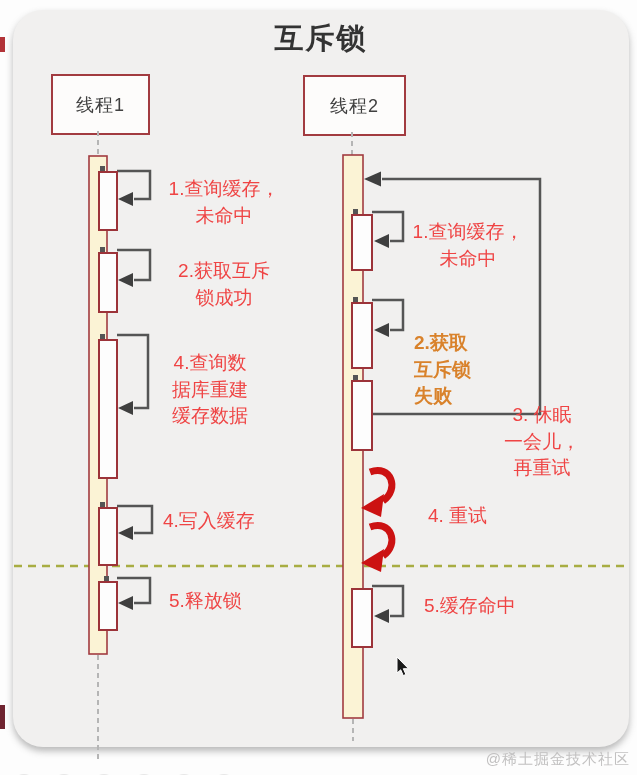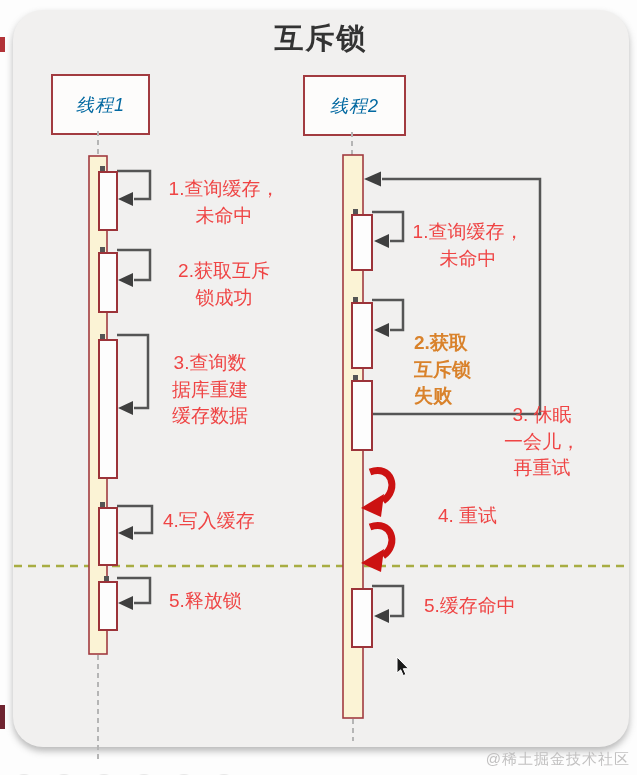--- a/index.html
+++ b/index.html
@@ -14,21 +14,21 @@
     box-shadow:0 4px 7px rgba(100,100,100,.45);
   }
   .title{
     position:absolute;left:13px;top:19px;width:616px;
     text-align:center;font-size:29px;font-weight:bold;color:#333;
     letter-spacing:2px;
   }
   .thread-box{
     position:absolute;border:2.5px solid #a23b40;background:#fdfcfb;
     display:flex;align-items:center;justify-content:center;
-    font-size:18px;color:#0369a1;letter-spacing:1px;font-style:italic;
+    font-size:18px;color:#404040;letter-spacing:1px;
   }
   .thread-box.t1{left:51px;top:74px;width:95px;height:57px;}
   .thread-box.t2{left:303px;top:75px;width:99px;height:57px;}
   .overlay{position:absolute;left:0;top:0;}
   .life{stroke:#b5b5b5;stroke-width:2;stroke-dasharray:5 4;fill:none;}
   .olive{stroke:#a8ad42;stroke-width:2.5;stroke-dasharray:8 6;fill:none;}
   .bar{fill:#fbf3d5;stroke:#a23b40;stroke-width:1.6;}
   .ebox{fill:#fdfdfd;stroke:#9c3339;stroke-width:2;}
   .loop{fill:none;stroke:#555;stroke-width:2.5;}
   .ah{fill:#3f3f3f;}
@@ -39,21 +39,21 @@
     white-space:pre-line;
   }
   .lbl.l1{left:160px;top:176px;width:128px;text-align:center;}
   .lbl.l2{left:160px;top:258px;width:128px;text-align:center;}
   .lbl.l3{left:162px;top:350px;width:96px;text-align:center;}
   .lbl.l4{left:163px;top:508px;white-space:nowrap;}
   .lbl.l5{left:169px;top:588px;white-space:nowrap;}
   .lbl.r1{left:410px;top:219px;width:116px;text-align:center;}
   .lbl.r2{left:414px;top:310px;color:#d9822b;font-weight:600;margin-top:20px;}
   .lbl.r3{left:499px;top:402px;width:86px;text-align:center;}
-  .lbl.r4{left:438px;top:503px;white-space:nowrap;}
+  .lbl.r4{left:428px;top:503px;white-space:nowrap;}
   .lbl.r5{left:424px;top:593px;white-space:nowrap;}
   .watermark{
     position:absolute;right:7px;top:750px;font-size:15px;color:#c2c1c1;
     letter-spacing:1px;
   }
 </style>
 </head>
 <body>
 
 <div class="canvas">
@@ -192,21 +192,21 @@
 
     <g>
       <path d="M397 657 V673 L400.7 669.8 L403.3 675.6 L405.9 674.4 L403.3 668.7 L408.5 668.7 Z" fill="#1a1a1a" stroke="#ffffff" stroke-width="1"></path>
     </g>
   </svg>
 
   <div class="lbl l1">1.查询缓存，
 未命中</div>
   <div class="lbl l2">2.获取互斥
 锁成功</div>
-  <div class="lbl l3">3.查询数
+  <div class="lbl l3">4.查询数
 据库重建
 缓存数据</div>
   <div class="lbl l4">4.写入缓存</div>
   <div class="lbl l5">5.释放锁</div>
 
   <div class="lbl r1">1.查询缓存，
 未命中</div>
   <div class="lbl r2">2.获取
 互斥锁
 失败</div>

